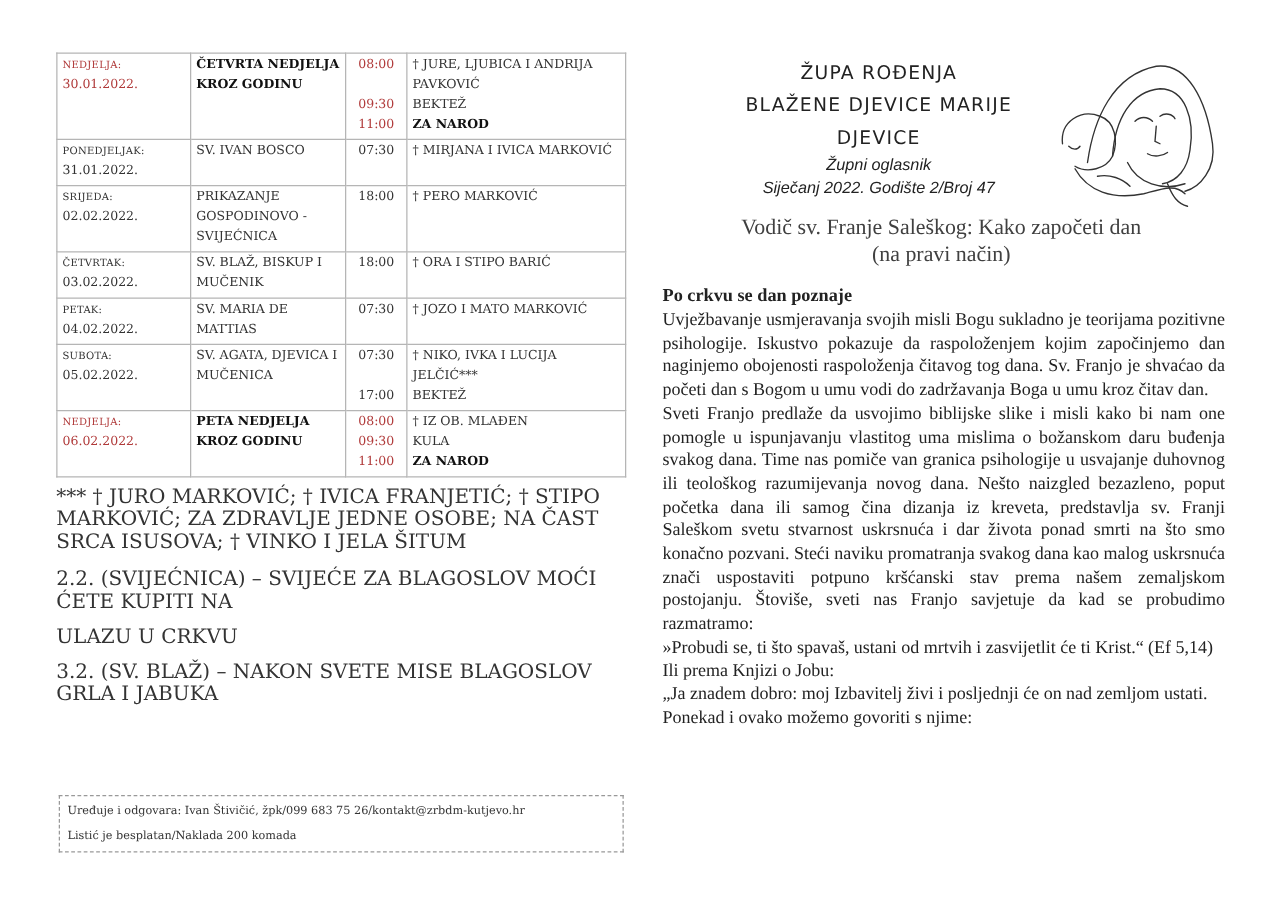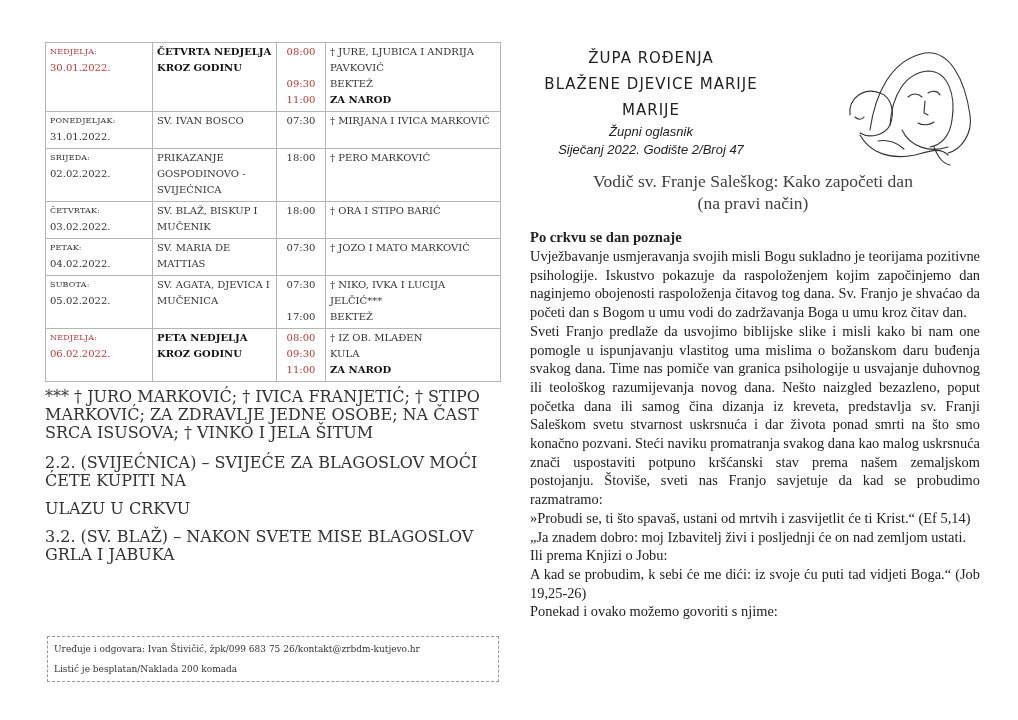--- a/index.html
+++ b/index.html
@@ -23,21 +23,21 @@
   .timecell { text-align: center; padding-left: 2px !important; padding-right: 2px !important; margin-top: 43px; }
   .line { display: block; min-height: 16px; }
   .notes { font-size: 16px; line-height: 18px; color: #333; margin-top: 6px; text-transform: uppercase; }
   .notes p { margin: 0 0 10px 0; }
   .notes .n1 { margin-bottom: 12px; }
   .footer {
     position: absolute; left: 47px; top: 636px; width: 452px; height: 46px;
     border: 1px dashed #999; font-size: 9px; line-height: 20px; padding: 2px 6px; box-sizing: border-box; color: #333;
   }
   .parish {
-    position: absolute; left: 516px; top: 45px; width: 270px; text-align: center;
+    position: absolute; left: 568px; top: 45px; width: 270px; text-align: center;
     font-family: "DejaVu Sans", sans-serif; color: #222;
   }
   .parish .p1 { font-size: 15px; line-height: 26px; letter-spacing: 1px; }
   .parish .p2 { font-size: 13px; line-height: 18px; font-style: italic; font-family: Liberation Sans, sans-serif; }
   .image-box { position: absolute; left: 830px; top: 35px; width: 150px; height: 135px; }
   .title {
     position: absolute; left: 528px; top: 170px; width: 450px; text-align: center;
     font-family: "Liberation Serif", serif; font-size: 17.5px; line-height: 22px; color: #404040;
   }
   .article {
@@ -177,21 +177,21 @@
 </div>
 
 <div class="footer">
   <div>Uređuje i odgovara: Ivan Štivičić, žpk/099 683 75 26/kontakt@zrbdm-kutjevo.hr</div>
   <div>Listić je besplatan/Naklada 200 komada</div>
 </div>
 
 <div class="parish">
   <div class="p1">ŽUPA ROĐENJA</div>
   <div class="p1">BLAŽENE DJEVICE MARIJE</div>
-  <div class="p1">MARIJE</div>
+  <div class="p1">DJEVICE</div>
   <div class="p2">Župni oglasnik</div>
   <div class="p2">Siječanj 2022. Godište 2/Broj 47</div>
 </div>
 
 <div class="image-box">
   <svg width="150" height="135" viewBox="0 0 150 135">
     <g fill="none" stroke="#333" stroke-width="1.1" stroke-linecap="round">
       <path d="M40 95 C45 60 60 25 95 18 C120 15 135 45 140 80 C143 100 130 115 118 118"></path>
       <path d="M60 90 C62 60 75 38 98 36 C118 36 126 60 122 85 C120 100 112 110 100 112"></path>
       <path d="M78 62 C82 58 88 58 92 62"></path>
@@ -211,17 +211,16 @@
 <div class="title">
   <div>Vodič sv. Franje Saleškog: Kako započeti dan</div>
   <div>(na pravi način)</div>
 </div>
 
 <div class="article">
   <h3>Po crkvu se dan poznaje</h3>
   <p>Uvježbavanje usmjeravanja svojih misli Bogu sukladno je teorijama pozitivne psihologije. Iskustvo pokazuje da raspoloženjem kojim započinjemo dan naginjemo obojenosti raspoloženja čitavog tog dana. Sv. Franjo je shvaćao da početi dan s Bogom u umu vodi do zadržavanja Boga u umu kroz čitav dan.</p>
   <p>Sveti Franjo predlaže da usvojimo biblijske slike i misli kako bi nam one pomogle u ispunjavanju vlastitog uma mislima o božanskom daru buđenja svakog dana. Time nas pomiče van granica psihologije u usvajanje duhovnog ili teološkog razumijevanja novog dana. Nešto naizgled bezazleno, poput početka dana ili samog čina dizanja iz kreveta, predstavlja sv. Franji Saleškom svetu stvarnost uskrsnuća i dar života ponad smrti na što smo konačno pozvani. Steći naviku promatranja svakog dana kao malog uskrsnuća znači uspostaviti potpuno kršćanski stav prema našem zemaljskom postojanju. Štoviše, sveti nas Franjo savjetuje da kad se probudimo razmatramo:</p>
   <p>»Probudi se, ti što spavaš, ustani od mrtvih i zasvijetlit će ti Krist.“ (Ef 5,14)</p>
+  <p>Ili prema Knjizi o Jobu:</p>
   <p>„Ja znadem dobro: moj Izbavitelj živi i posljednji će on nad zemljom ustati.</p>
-  <p>Ili prema Knjizi o Jobu:</p>
-  <p>A kad se probudim, k sebi će me dići: iz svoje ću puti tad vidjeti Boga.“ (Job 19,25-26)</p>
   <p>Ponekad i ovako možemo govoriti s njime:</p>
 </div>
 
 </body></html>

